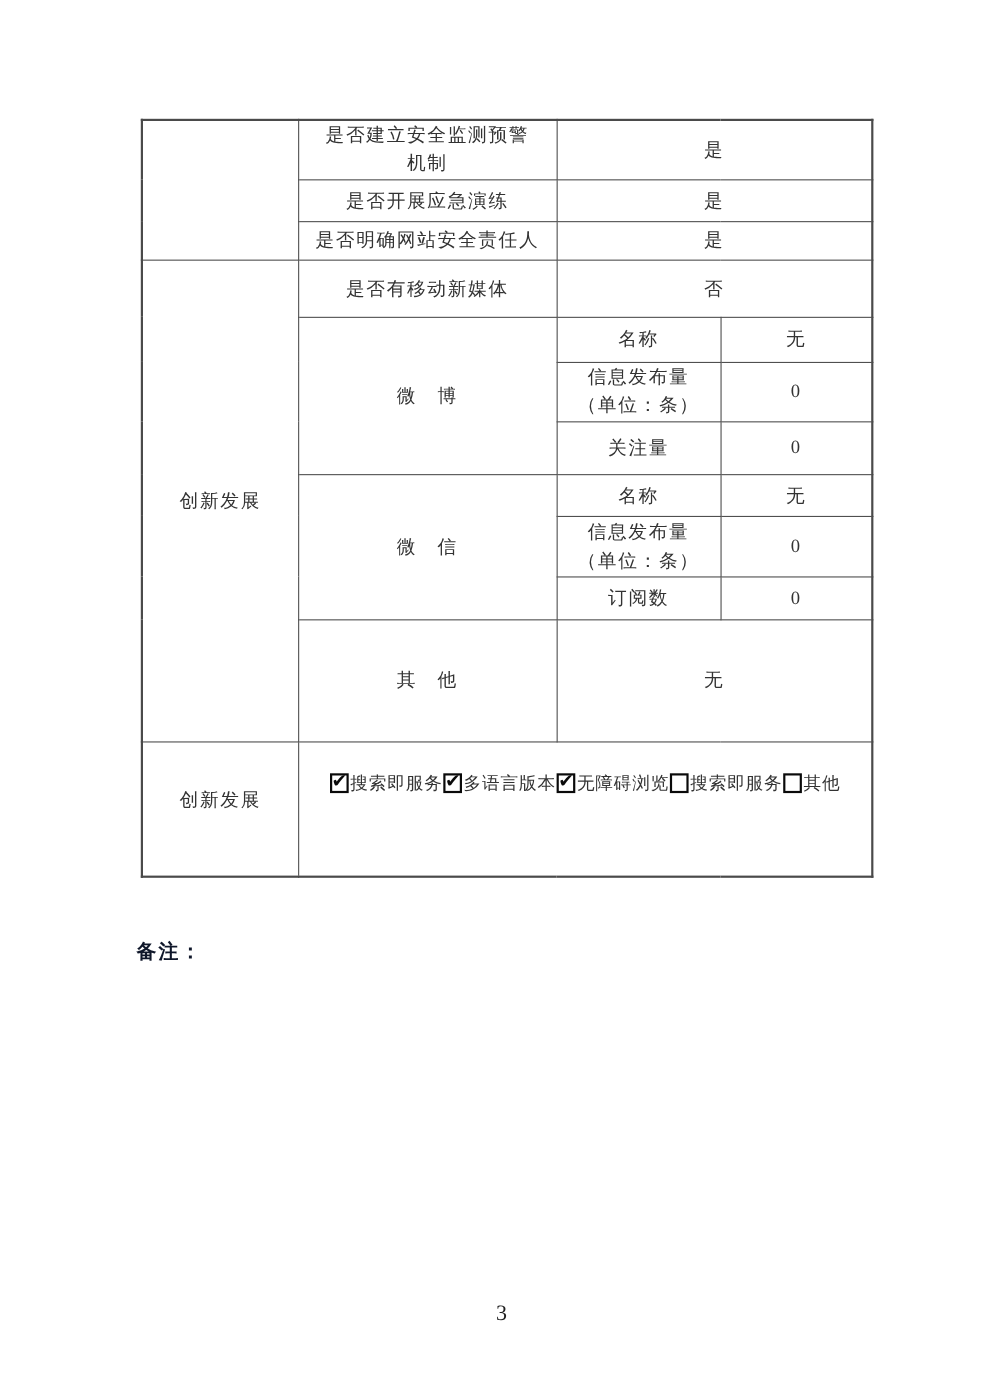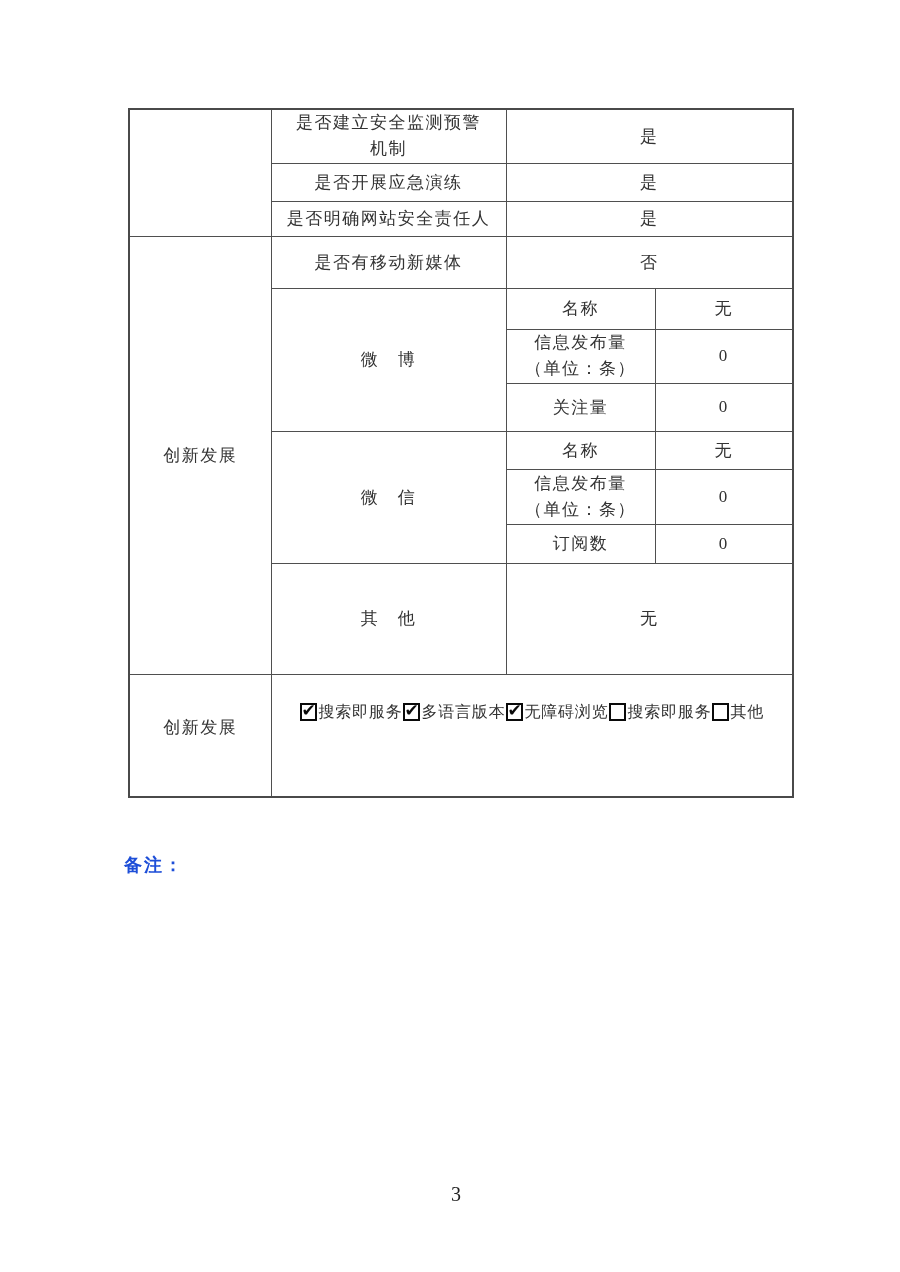--- a/index.html
+++ b/index.html
@@ -57,21 +57,21 @@
     font-weight: bold;
     color: #0a0a0a;
     font-family: "DejaVu Sans", sans-serif;
   }
   .remarks {
     position: absolute;
     left: 124px; top: 853px;
     font-size: 18px;
     font-weight: bold;
     letter-spacing: 2px;
-    color: #1d4ed8;
+    color: #0f172a;
   }
   .page-number {
     position: absolute;
     left: 0; top: 1183px;
     width: 912px;
     text-align: center;
     font-size: 20px;
     color: #1f1f1f;
   }
 </style>

